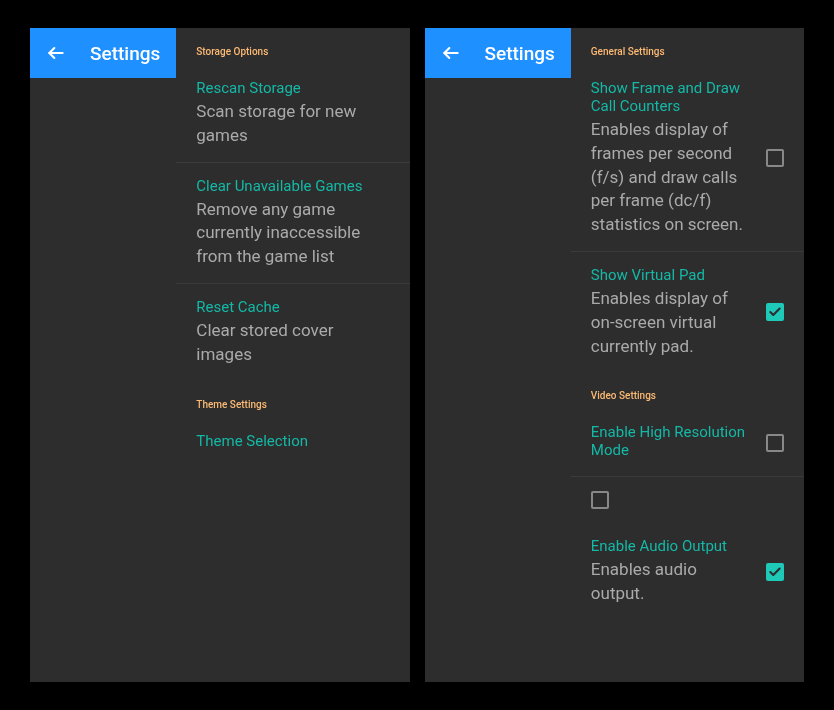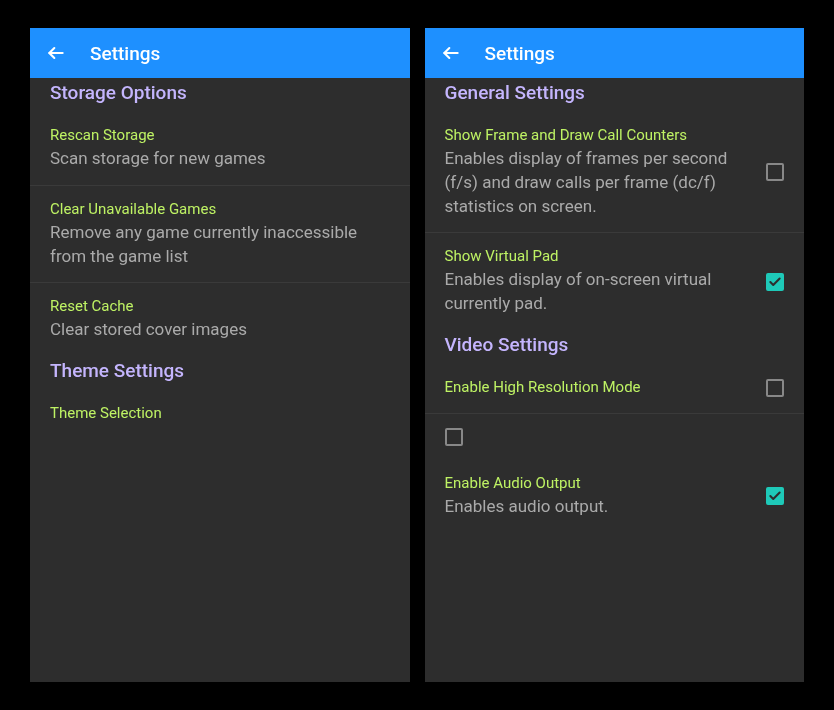--- a/index.html
+++ b/index.html
@@ -14,21 +14,21 @@
       gap: 15px;
       padding: 28px 30px;
       width: 834px;
       height: 710px;
     }
     .phone {
       background: #2d2d2d;
       width: 380px;
       height: 654px;
       display: flex;
-      flex-direction: column;
+      flex-direction: row;
       overflow: hidden;
     }
     .app-bar {
       background: #1e90ff;
       height: 50px;
       display: flex;
       align-items: center;
       padding: 0 16px;
       gap: 24px;
     }
@@ -42,42 +42,42 @@
       color: #fff;
       font-size: 19px;
       font-weight: 500;
     }
     .content {
       flex: 1;
       overflow-y: auto;
       padding: 0;
     }
     .section-header {
-      color: #c4b5fd;
-      font-size: 19px;
+      color: #fdba74;
+      font-size: 10px;
       font-weight: 500;
-      padding: 3px 20px 8px 20px;
+      padding: 18px 20px 8px 20px;
     }
     .setting-item {
       padding: 14px 20px;
       border-bottom: 1px solid #3a3a3a;
       cursor: pointer;
       display: flex;
       align-items: center;
       gap: 12px;
     }
     .setting-item:last-of-type {
       border-bottom: none;
       justify-content: flex-end;
     }
     .setting-text {
       flex: 1;
     }
     .setting-title {
-      color: #bef264;
+      color: #14b8a6;
       font-size: 15px;
       font-weight: 400;
       margin-bottom: 3px;
     }
     .setting-subtitle {
       color: #aaa;
       font-size: 17px;
       line-height: 1.4;
     }
     .checkbox {

